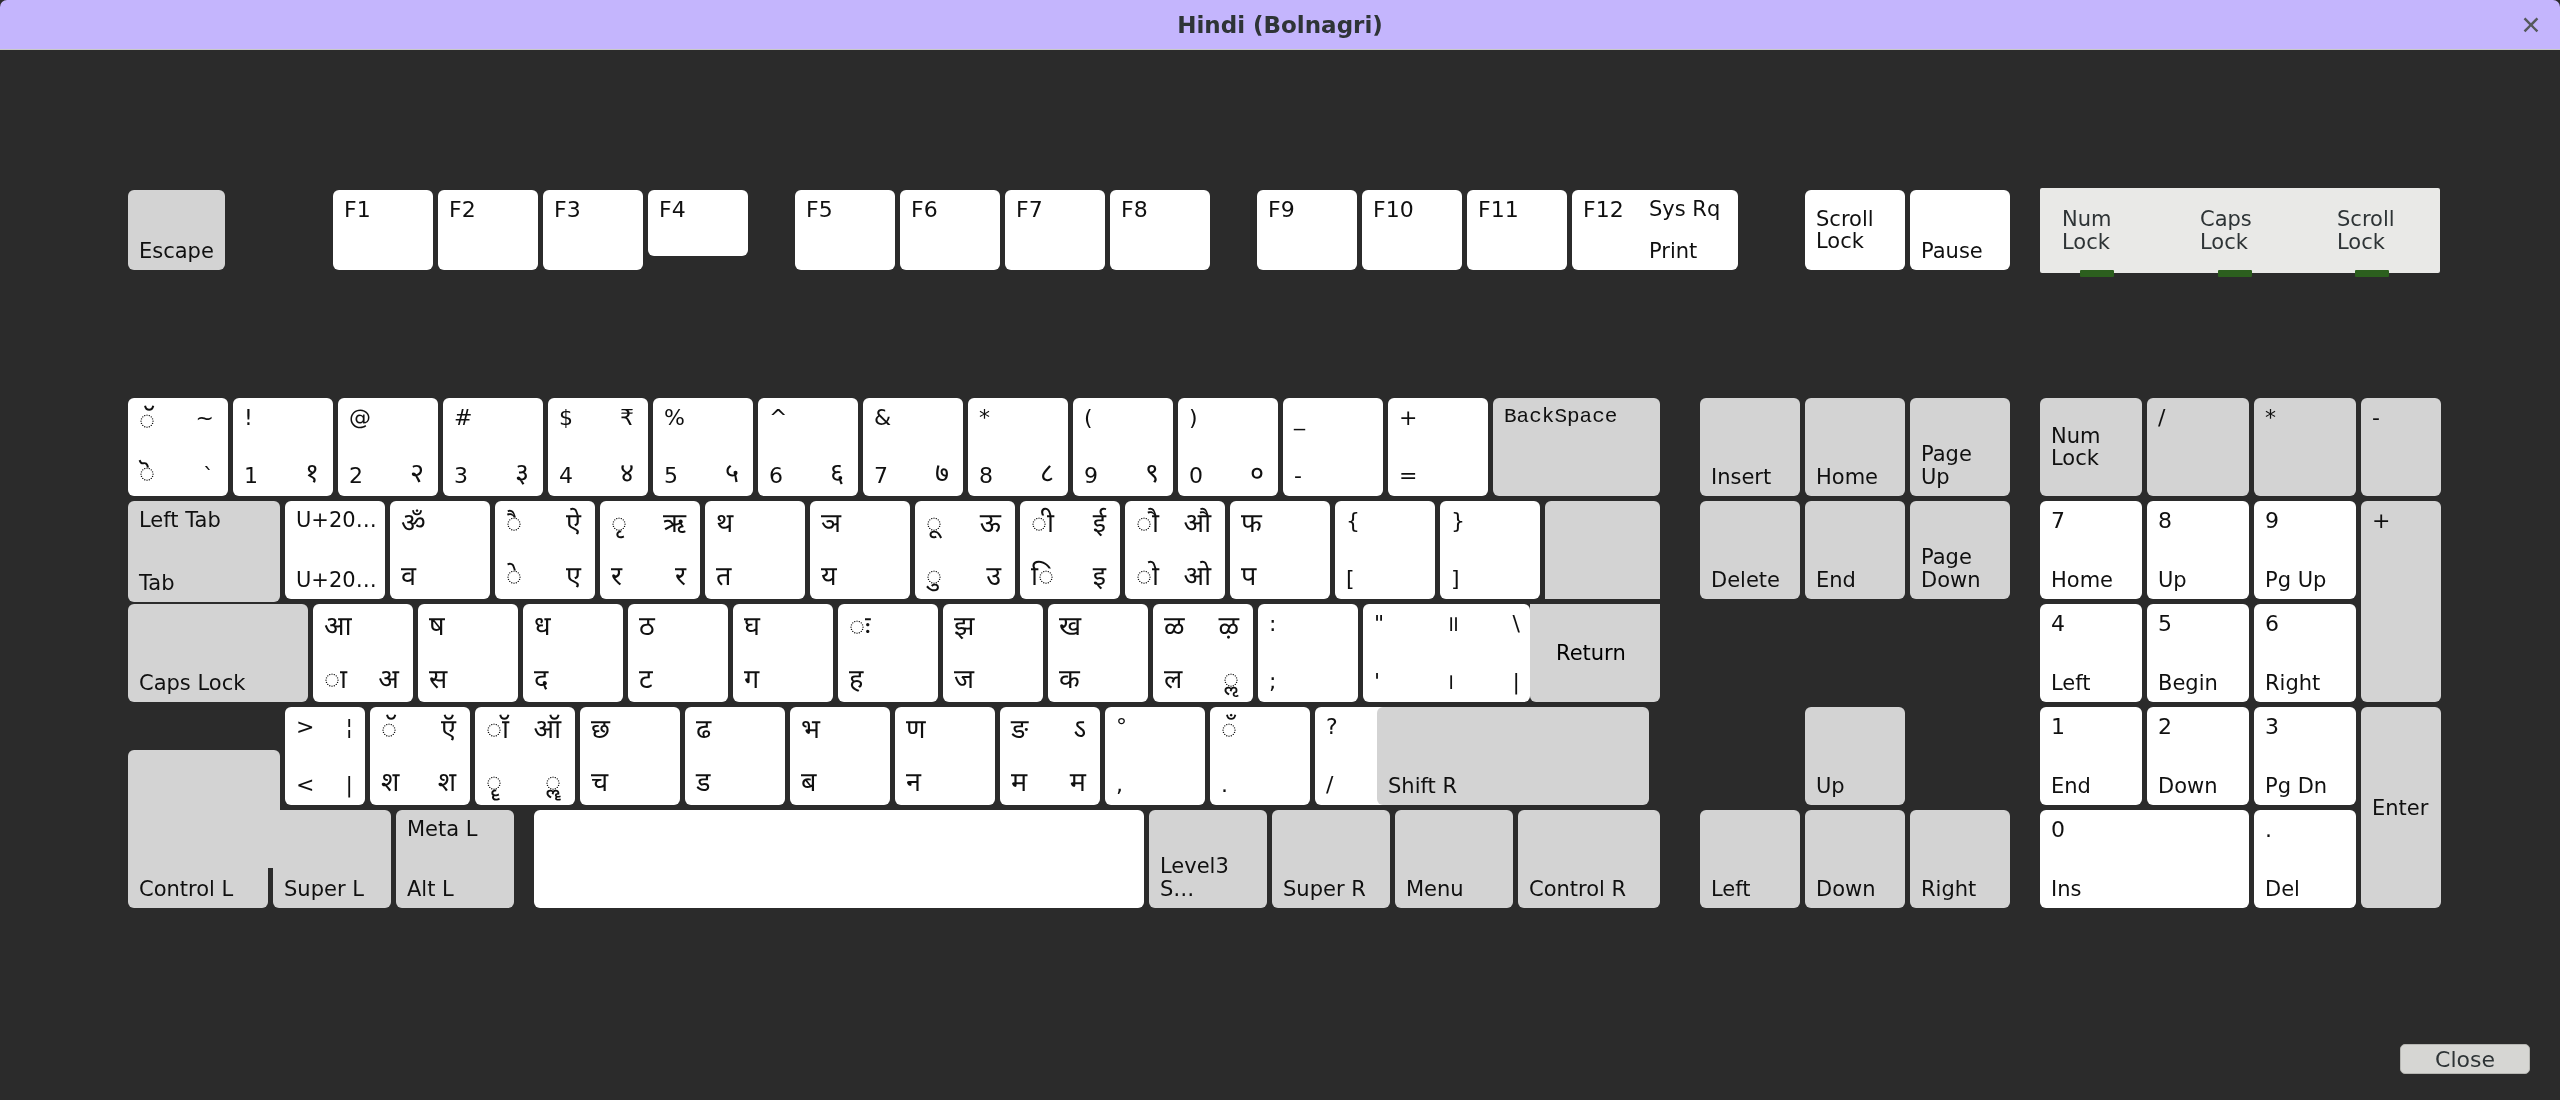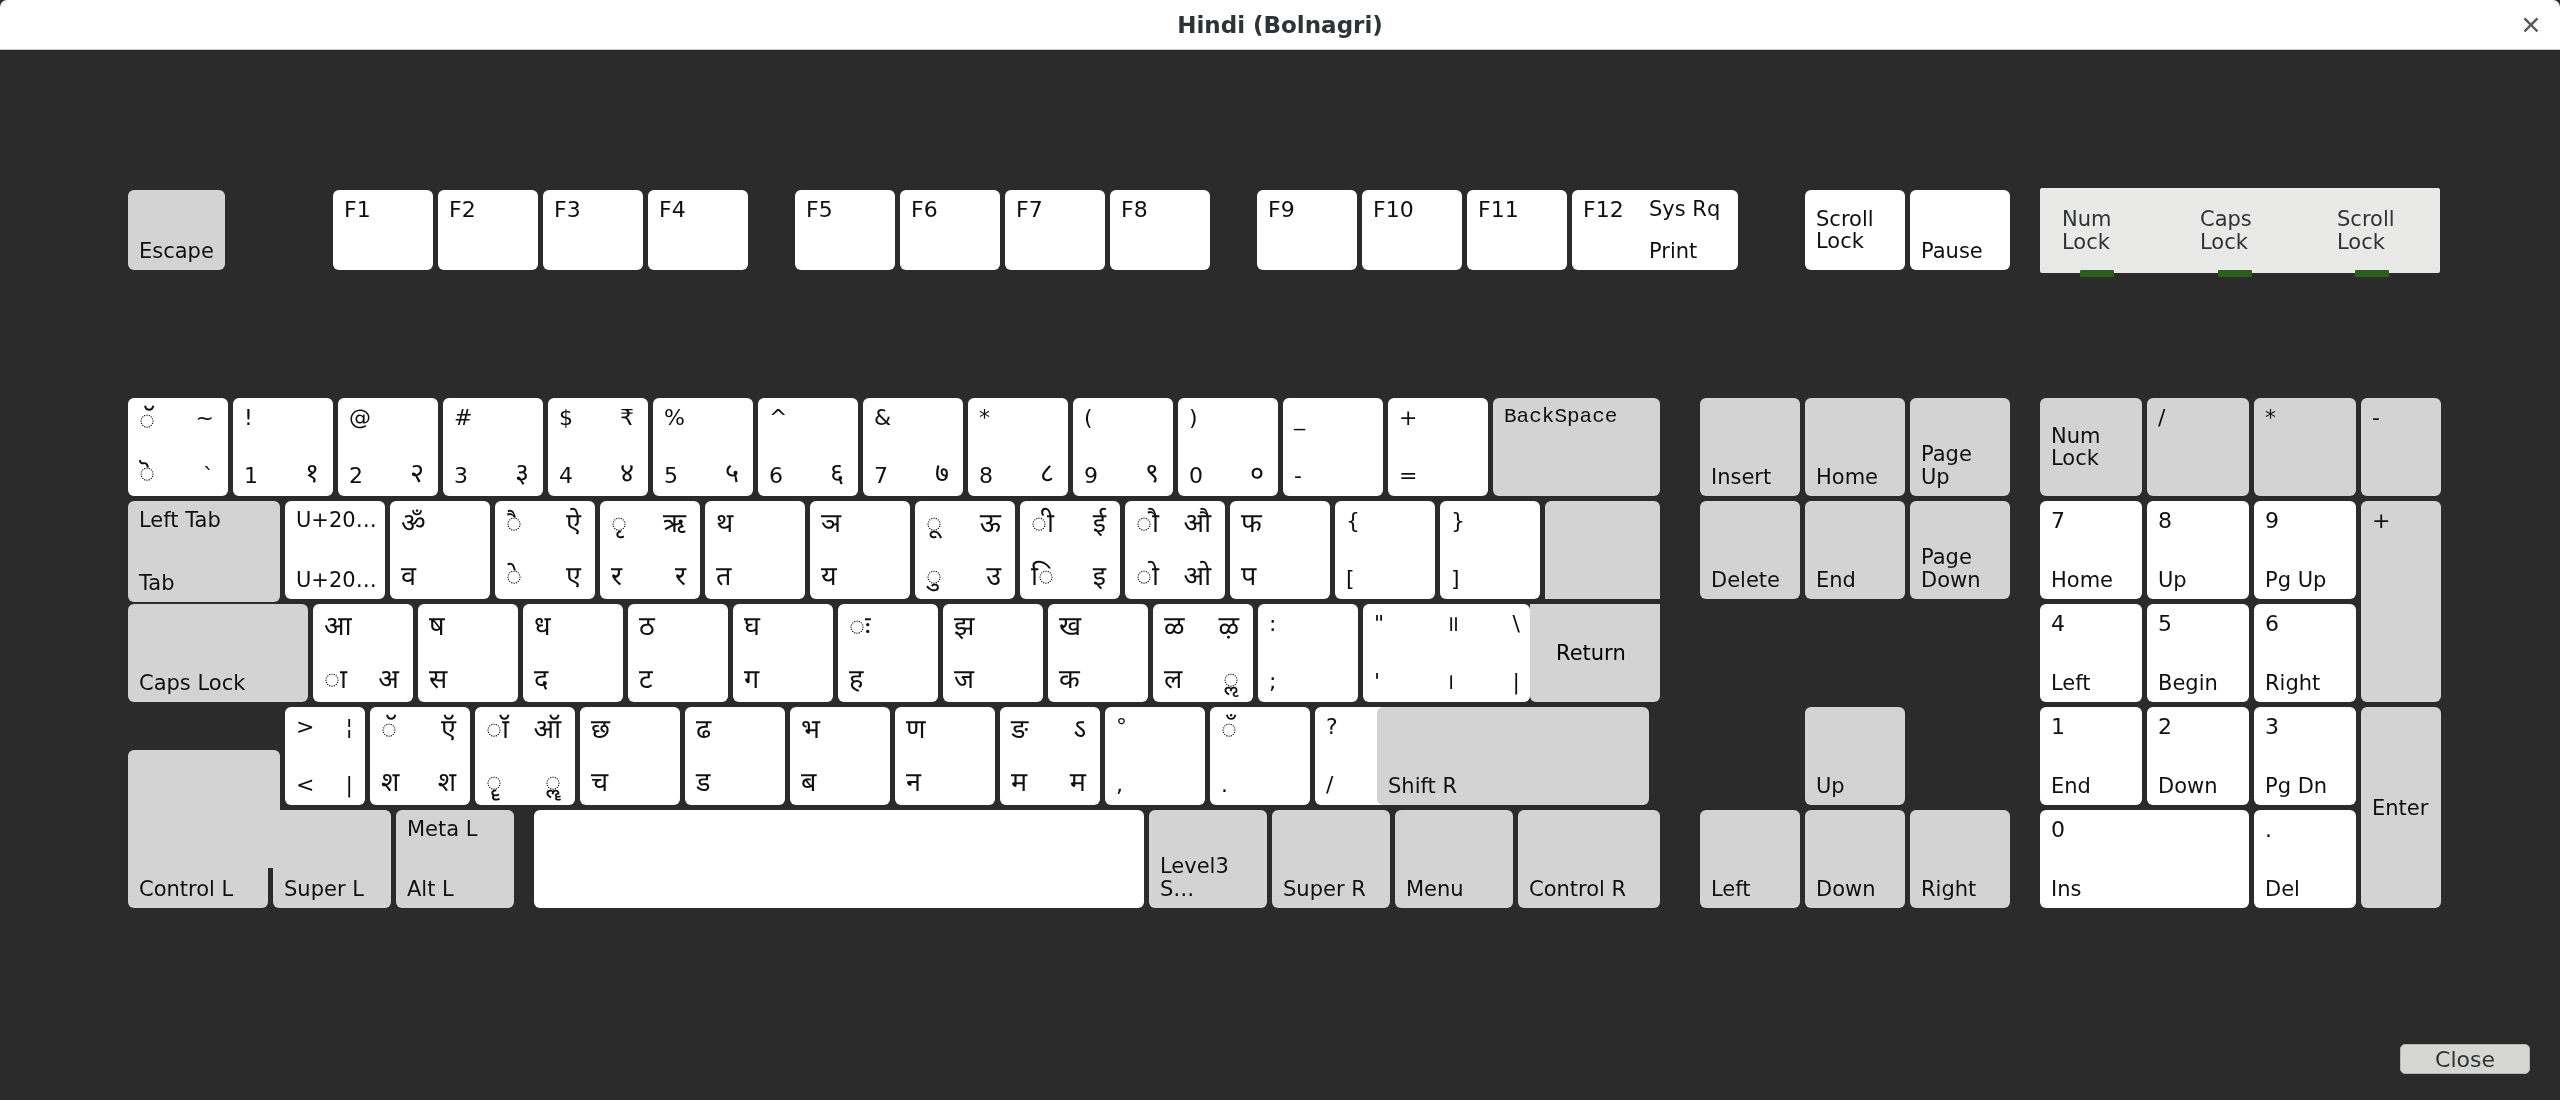--- a/index.html
+++ b/index.html
@@ -7,21 +7,21 @@
     background: #2b2b2b;
     width: 2560px; height: 1100px;
     overflow: hidden;
     font-family: "DejaVu Sans", "Liberation Sans", sans-serif;
   }
   #root { position: relative; width: 2560px; height: 1100px; background: #2b2b2b; }
 
   
   .titlebar {
     position: absolute; left: 0; top: 0; width: 2560px; height: 50px;
-    background: #ffffff;
+    background: #c4b5fd;
     border-top-left-radius: 7px; border-top-right-radius: 7px;
     border-bottom: 1px solid #c9c9c6;
     box-sizing: border-box;
   }
   .titlebar-text {
     position: absolute; left: 0; top: 0; width: 2560px; height: 50px;
     display: flex; align-items: center; justify-content: center;
     font-size: 23px; font-weight: bold; color: #2e3436;
   }
   .titlebar-close {
@@ -112,21 +112,21 @@
 
   <div class="key" style="left:333px;top:190px;width:100px;height:80px;">
     <span class="lab tl fs-key">F1</span>
     </div>
   <div class="key" style="left:438px;top:190px;width:100px;height:80px;">
     <span class="lab tl fs-key">F2</span>
     </div>
   <div class="key" style="left:543px;top:190px;width:100px;height:80px;">
     <span class="lab tl fs-key">F3</span>
     </div>
-  <div class="key" style="left:648px;top:190px;width:100px;height:80px;">
+  <div class="key" style="left:648px;top:190px;width:100px;height:66px;">
     <span class="lab tl fs-key">F4</span>
     </div>
 
   <div class="key" style="left:795px;top:190px;width:100px;height:80px;">
     <span class="lab tl fs-key">F5</span>
     </div>
   <div class="key" style="left:900px;top:190px;width:100px;height:80px;">
     <span class="lab tl fs-key">F6</span>
     </div>
   <div class="key" style="left:1005px;top:190px;width:100px;height:80px;">

